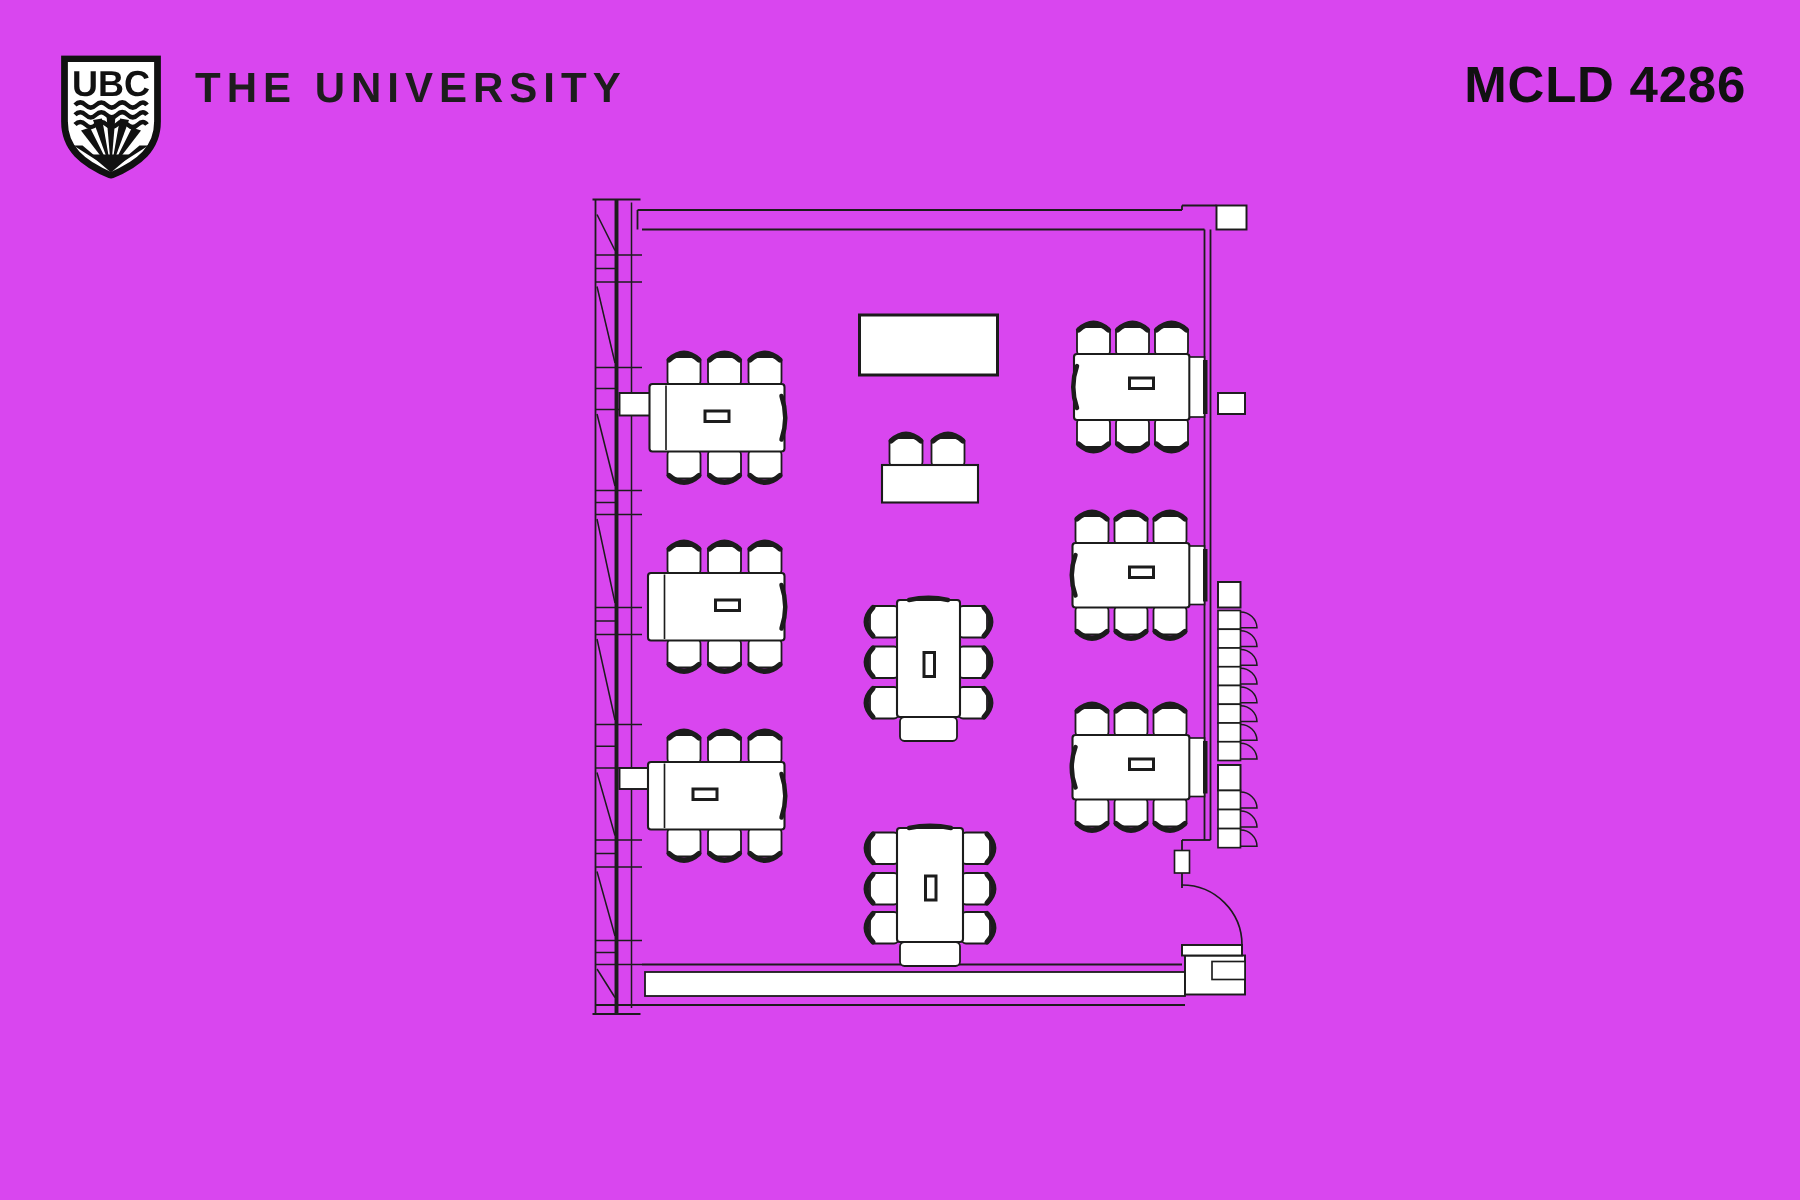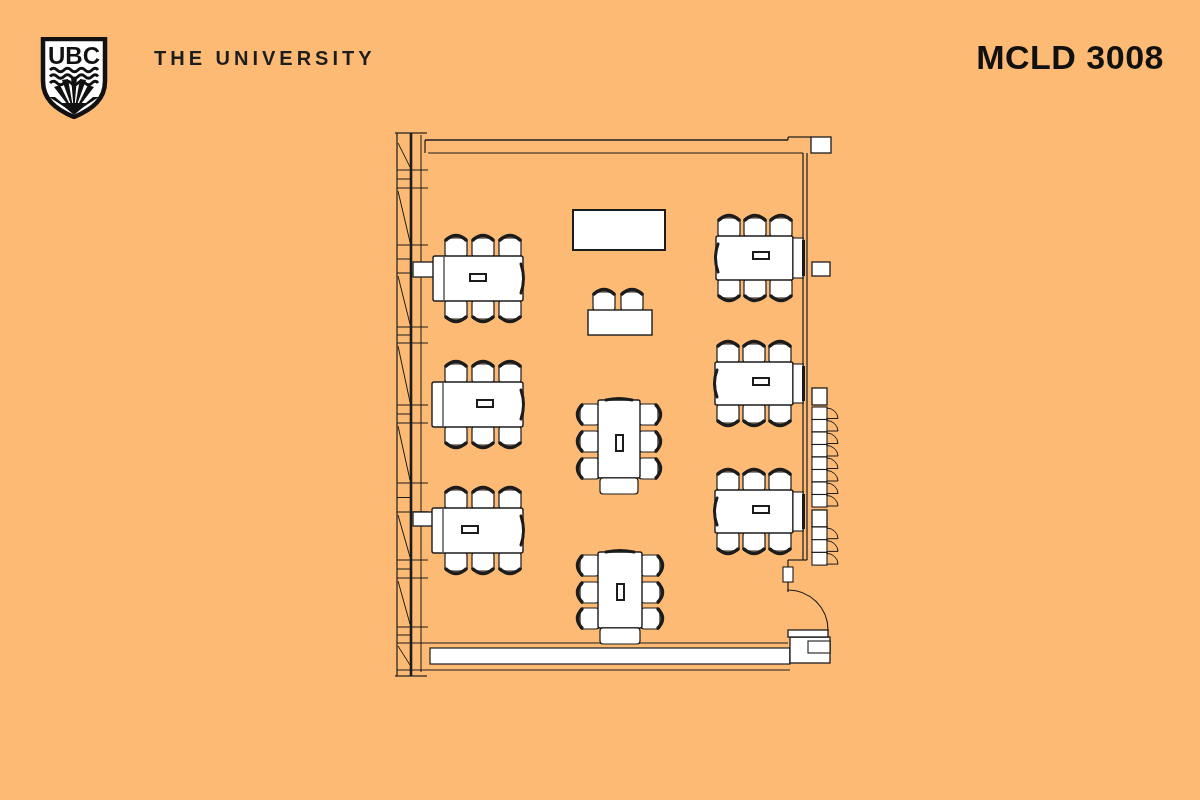--- a/index.html
+++ b/index.html
@@ -1,20 +1,20 @@
 <!DOCTYPE html>
 <html><head>
 <meta charset="utf-8">
 <style>
   html,body{margin:0;padding:0;background:#fff;}
-  #stage{position:relative;width:1200px;height:800px;background:#fdba74;overflow:hidden;
+  #stage{position:relative;width:1200px;height:800px;background:#d946ef;overflow:hidden;
          font-family:"Liberation Sans",sans-serif;color:#1c1c1c;}
   #logo{position:absolute;left:40px;top:37px;width:68px;height:82px;}
-  #brand{position:absolute;left:130px;top:42px;font-weight:bold;font-size:20px;
-         letter-spacing:4px;line-height:33px;color:#1d1d1d;white-space:nowrap;margin-left:24px;}
+  #brand{position:absolute;left:130px;top:42px;font-weight:bold;font-size:28px;
+         letter-spacing:4px;line-height:33px;color:#1d1d1d;white-space:nowrap;}
   #room-label{position:absolute;right:36px;top:38px;font-weight:bold;font-size:34px;
          letter-spacing:0.5px;color:#111;}
   #plan{position:absolute;left:380px;top:120px;width:470px;height:570px;}
   svg{display:block;}
 </style>
 </head>
 <body>
 
 <div id="stage">
 
@@ -35,21 +35,21 @@
       <polygon points="34,76 48,48 54,50"></polygon>
       <polygon points="34,76 53,60 59,60"></polygon>
       <polygon points="34,78 20,66 48,66"></polygon>
     </g>
   </svg>
 
   <div id="brand">
     <div>THE UNIVERSITY</div>
   </div>
 
-  <div id="room-label">MCLD 3008</div>
+  <div id="room-label">MCLD 4286</div>
 
   <div id="plan">
     <svg id="plan-svg" viewBox="380 120 470 570" width="470" height="570">
         <g>
           <line x1="397" y1="133" x2="397" y2="676" stroke="#1c1c1c" stroke-width="1.2"></line>
           <line x1="411" y1="133" x2="411" y2="676" stroke="#1c1c1c" stroke-width="2.6"></line>
           <line x1="421" y1="135" x2="421" y2="672" stroke="#1c1c1c" stroke-width="1"></line>
           <line x1="395" y1="133" x2="427" y2="133" stroke="#1c1c1c" stroke-width="1.2"></line>
           <line x1="395" y1="676" x2="427" y2="676" stroke="#1c1c1c" stroke-width="1.2"></line>
           <line x1="397" y1="170" x2="428" y2="170" stroke="#1c1c1c" stroke-width="1"></line>

